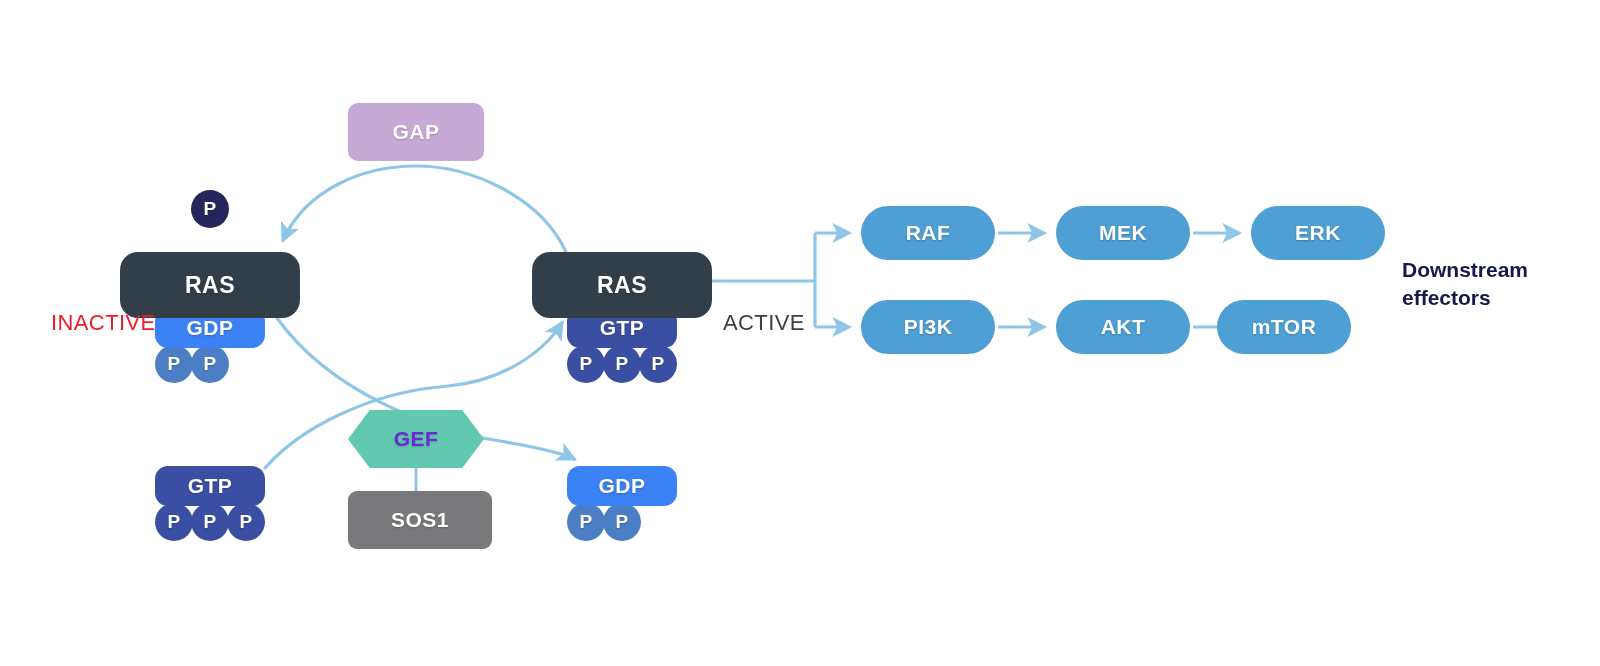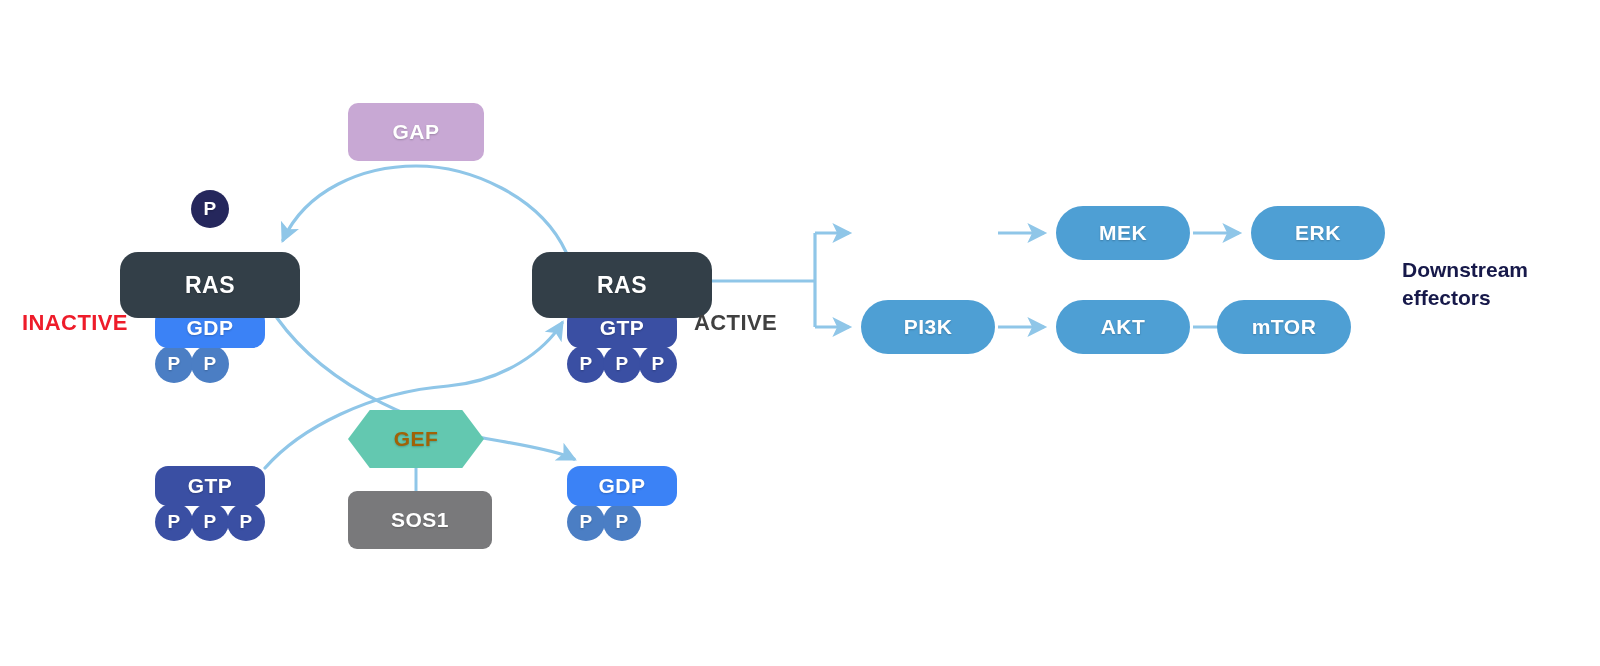--- a/index.html
+++ b/index.html
@@ -97,45 +97,46 @@
     inset: 0;
     background: #63c8b0;
     clip-path: polygon(16% 0%, 84% 0%, 100% 50%, 84% 100%, 16% 100%, 0% 50%);
   }
   .gef-label {
     position: absolute;
     inset: 0;
     display: flex;
     align-items: center;
     justify-content: center;
-    color: #a16207;
+    color: #6d28d9;
     font-weight: bold;
     font-size: 21px;
     letter-spacing: 0.5px;
     text-shadow: 0 1px 2px rgba(0,0,0,0.22);
   }
 
   
   .eff {
     width: 134px;
     height: 54px;
     border-radius: 27px;
     background: #4e9fd4;
     font-size: 21px;
     z-index: 4;
   }
 
   
   .state {
     position: absolute;
-    font-weight: bold;
+    font-weight: normal;
     font-size: 22px;
     letter-spacing: 0.4px;
     user-select: none;
     z-index: 6;
+    margin-left: 29px;
   }
   .state.inactive { color: #ee1c2a; }
   .state.active   { color: #404040; }
 
   .downstream {
     position: absolute;
     color: #17194a;
     font-weight: bold;
     font-size: 21px;
     line-height: 1.32;
@@ -205,20 +206,21 @@
   <div class="node nuc gdp" style="left:567px; top:466px;">GDP</div>
   <div class="node pcirc light" style="left:567px; top:503px;">P</div>
   <div class="node pcirc light" style="left:603px; top:503px;">P</div>
 
   <div class="gef-wrap" style="left:348px; top:410px;">
     <div class="gef-shape"></div>
     <div class="gef-label">GEF</div>
   </div>
   <div class="node sos1" style="left:348px; top:491px;">SOS1</div>
 
+  <div class="node eff" style="left:861px; top:206px;">RAF</div>
   <div class="node eff" style="left:1056px; top:206px;">MEK</div>
   <div class="node eff" style="left:1251px; top:206px;">ERK</div>
 
   <div class="node eff" style="left:861px; top:300px;">PI3K</div>
   <div class="node eff" style="left:1056px; top:300px;">AKT</div>
   <div class="node eff" style="left:1217px; top:300px;">mTOR</div>
 
   <div class="downstream" style="left:1402px; top:256px;">
     <div>Downstream</div>
     <div>effectors</div>

